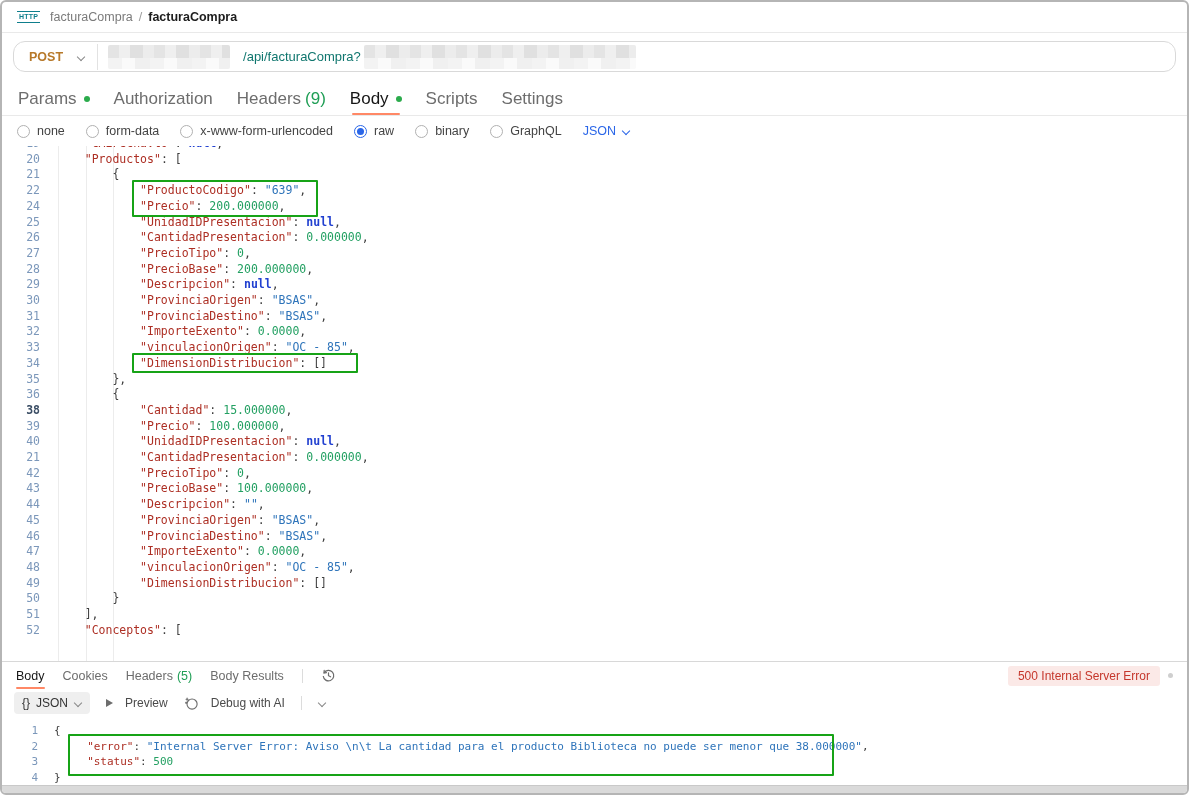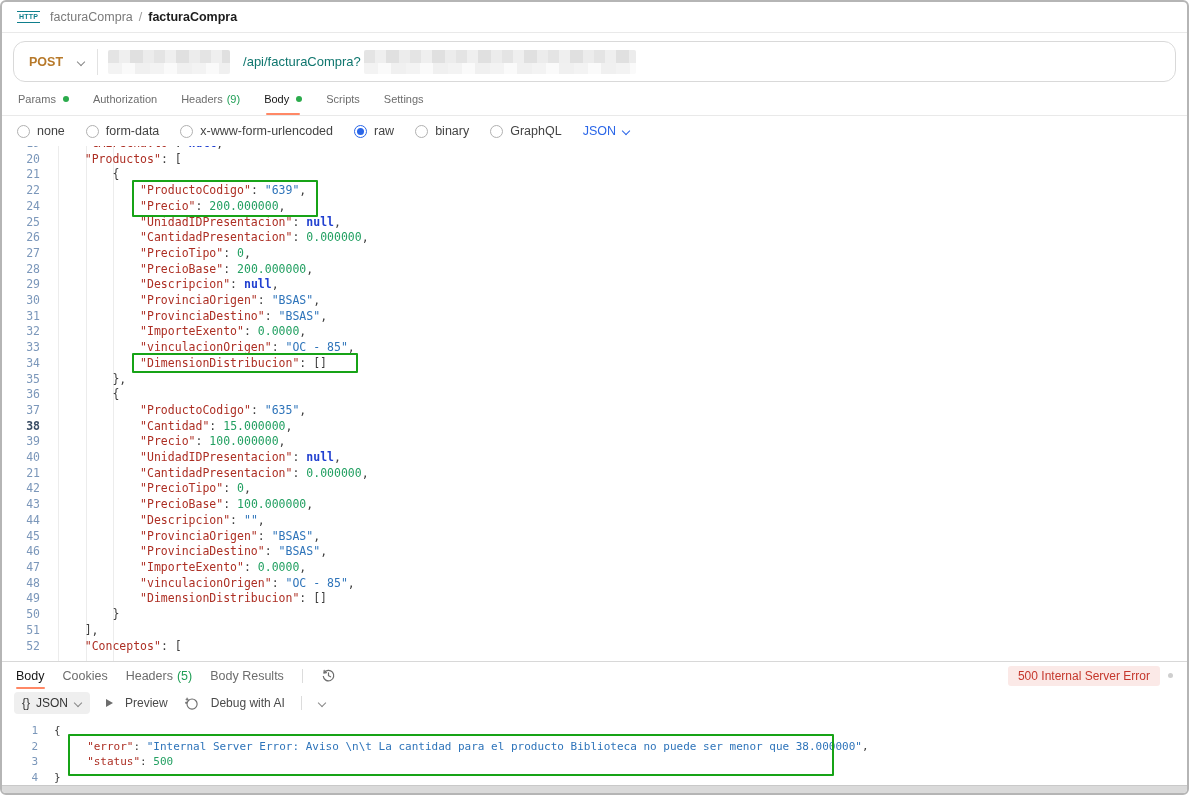--- a/index.html
+++ b/index.html
@@ -19,41 +19,41 @@
   .hdr { height:31px; flex:0 0 31px; display:flex; align-items:center;
          padding-left:15px; border-bottom:1px solid #e9e9e9; }
   .http-ic { color:#0e7e8c; font-size:7px; font-weight:bold; letter-spacing:.2px;
              border-top:1.5px solid #0e7e8c; border-bottom:1.5px solid #0e7e8c;
              padding:1px 2px; margin-right:10px; line-height:8px; }
   .crumb-parent { color:#7a7a7a; font-size:12.5px; }
   .crumb-sep { color:#9a9a9a; font-size:12.5px; margin:0 6px; }
   .crumb-cur { color:#1c1c1c; font-size:12.5px; font-weight:bold; }
   
   .url-wrap { flex:0 0 49px; padding:8px 11px 0; }
-  .url-bar { height:41px; border:1px solid #d9d9d9; border-radius:12px;
+  .url-bar { height:31px; border:1px solid #d9d9d9; border-radius:12px;
              display:flex; align-items:center; background:#fff; }
   .method { color:#b7792a; font-weight:bold; font-size:12.5px; padding:0 14px 0 15px; }
   .chev { width:8px; height:8px; display:inline-block; position:relative; }
   .chev::after { content:""; position:absolute; left:1px; top:1px; width:5px; height:5px;
                  border-right:1.5px solid #888; border-bottom:1.5px solid #888;
                  transform:rotate(45deg); }
   .chev.blue::after { border-color:#2a66e8; }
   .vsep { width:1px; height:26px; background:#e2e2e2; margin:0 0 0 12px; }
   .redact { height:24px; border-radius:2px; margin-left:10px;
     background-image:
       repeating-linear-gradient(90deg,#e4e4e4 0 11px,#efefef 11px 22px,#e0e0e0 22px 35px,#ececec 35px 46px),
       repeating-linear-gradient(90deg,#f3f3f3 0 14px,#fafafa 14px 27px,#f0f0f0 27px 42px);
     background-size:100% 13px,100% 11px; background-position:0 0,0 13px; background-repeat:no-repeat; }
   .r1 { width:122px; }
   .r2 { width:272px; margin-left:3px; }
   .url-text { font-size:13px; color:#0f766e; margin-left:13px; white-space:pre; }
   
   .rtabs { flex:0 0 33px; display:flex; align-items:center; gap:24px;
            padding:0 16px; border-bottom:1px solid #e9e9e9; }
-  .rtab { font-size:11px; color:#6d6d6d; display:flex; align-items:center;
+  .rtab { font-size:17px; color:#6d6d6d; display:flex; align-items:center;
           height:33px; position:relative; cursor:default; }
   .rtab.active { color:#161616; }
   .rtab.active::after { content:""; position:absolute; left:2px; right:2px; bottom:0;
                         height:2px; background:#ff8866; border-radius:1px; }
   .rtab-count { color:#1f9e55; margin-left:4px; }
   .gdot { width:6px; height:6px; border-radius:50%; background:#2bab4c; margin-left:7px; margin-top:1px; }
   
   .btypes { flex:0 0 30px; display:flex; align-items:center; gap:21px; padding:0 15px; }
   .radio-opt { display:flex; align-items:center; gap:7px; font-size:12.5px; color:#444; }
   .radio { width:13px; height:13px; border-radius:50%; border:1.5px solid #b1b1b1; background:#fff;
@@ -197,21 +197,20 @@
         <div class="crow"><span class="cgut">27</span><span class="ccode">            <span class="tk-key">"PrecioTipo"</span>: <span class="tk-num">0</span>,</span></div>
         <div class="crow"><span class="cgut">28</span><span class="ccode">            <span class="tk-key">"PrecioBase"</span>: <span class="tk-num">200.000000</span>,</span></div>
         <div class="crow"><span class="cgut">29</span><span class="ccode">            <span class="tk-key">"Descripcion"</span>: <span class="tk-null">null</span>,</span></div>
         <div class="crow"><span class="cgut">30</span><span class="ccode">            <span class="tk-key">"ProvinciaOrigen"</span>: <span class="tk-str">"BSAS"</span>,</span></div>
         <div class="crow"><span class="cgut">31</span><span class="ccode">            <span class="tk-key">"ProvinciaDestino"</span>: <span class="tk-str">"BSAS"</span>,</span></div>
         <div class="crow"><span class="cgut">32</span><span class="ccode">            <span class="tk-key">"ImporteExento"</span>: <span class="tk-num">0.0000</span>,</span></div>
         <div class="crow"><span class="cgut">33</span><span class="ccode">            <span class="tk-key">"vinculacionOrigen"</span>: <span class="tk-str">"OC - 85"</span>,</span></div>
         <div class="crow"><span class="cgut">34</span><span class="ccode">            <span class="tk-key">"DimensionDistribucion"</span>: []</span></div>
         <div class="crow"><span class="cgut">35</span><span class="ccode">        },</span></div>
         <div class="crow"><span class="cgut">36</span><span class="ccode">        {</span></div>
-        <div class="crow"><span class="cgut">37</span><span class="ccode">            <span class="tk-key">"ProductoCodigo"</span>: <span class="tk-str">"635"</span>,</span></div>
         <div class="crow"><span class="cgut em">38</span><span class="ccode">            <span class="tk-key">"Cantidad"</span>: <span class="tk-num">15.000000</span>,</span></div>
         <div class="crow"><span class="cgut">39</span><span class="ccode">            <span class="tk-key">"Precio"</span>: <span class="tk-num">100.000000</span>,</span></div>
         <div class="crow"><span class="cgut">40</span><span class="ccode">            <span class="tk-key">"UnidadIDPresentacion"</span>: <span class="tk-null">null</span>,</span></div>
         <div class="crow"><span class="cgut">21</span><span class="ccode">            <span class="tk-key">"CantidadPresentacion"</span>: <span class="tk-num">0.000000</span>,</span></div>
         <div class="crow"><span class="cgut">42</span><span class="ccode">            <span class="tk-key">"PrecioTipo"</span>: <span class="tk-num">0</span>,</span></div>
         <div class="crow"><span class="cgut">43</span><span class="ccode">            <span class="tk-key">"PrecioBase"</span>: <span class="tk-num">100.000000</span>,</span></div>
         <div class="crow"><span class="cgut">44</span><span class="ccode">            <span class="tk-key">"Descripcion"</span>: <span class="tk-str">""</span>,</span></div>
         <div class="crow"><span class="cgut">45</span><span class="ccode">            <span class="tk-key">"ProvinciaOrigen"</span>: <span class="tk-str">"BSAS"</span>,</span></div>
         <div class="crow"><span class="cgut">46</span><span class="ccode">            <span class="tk-key">"ProvinciaDestino"</span>: <span class="tk-str">"BSAS"</span>,</span></div>
         <div class="crow"><span class="cgut">47</span><span class="ccode">            <span class="tk-key">"ImporteExento"</span>: <span class="tk-num">0.0000</span>,</span></div>

